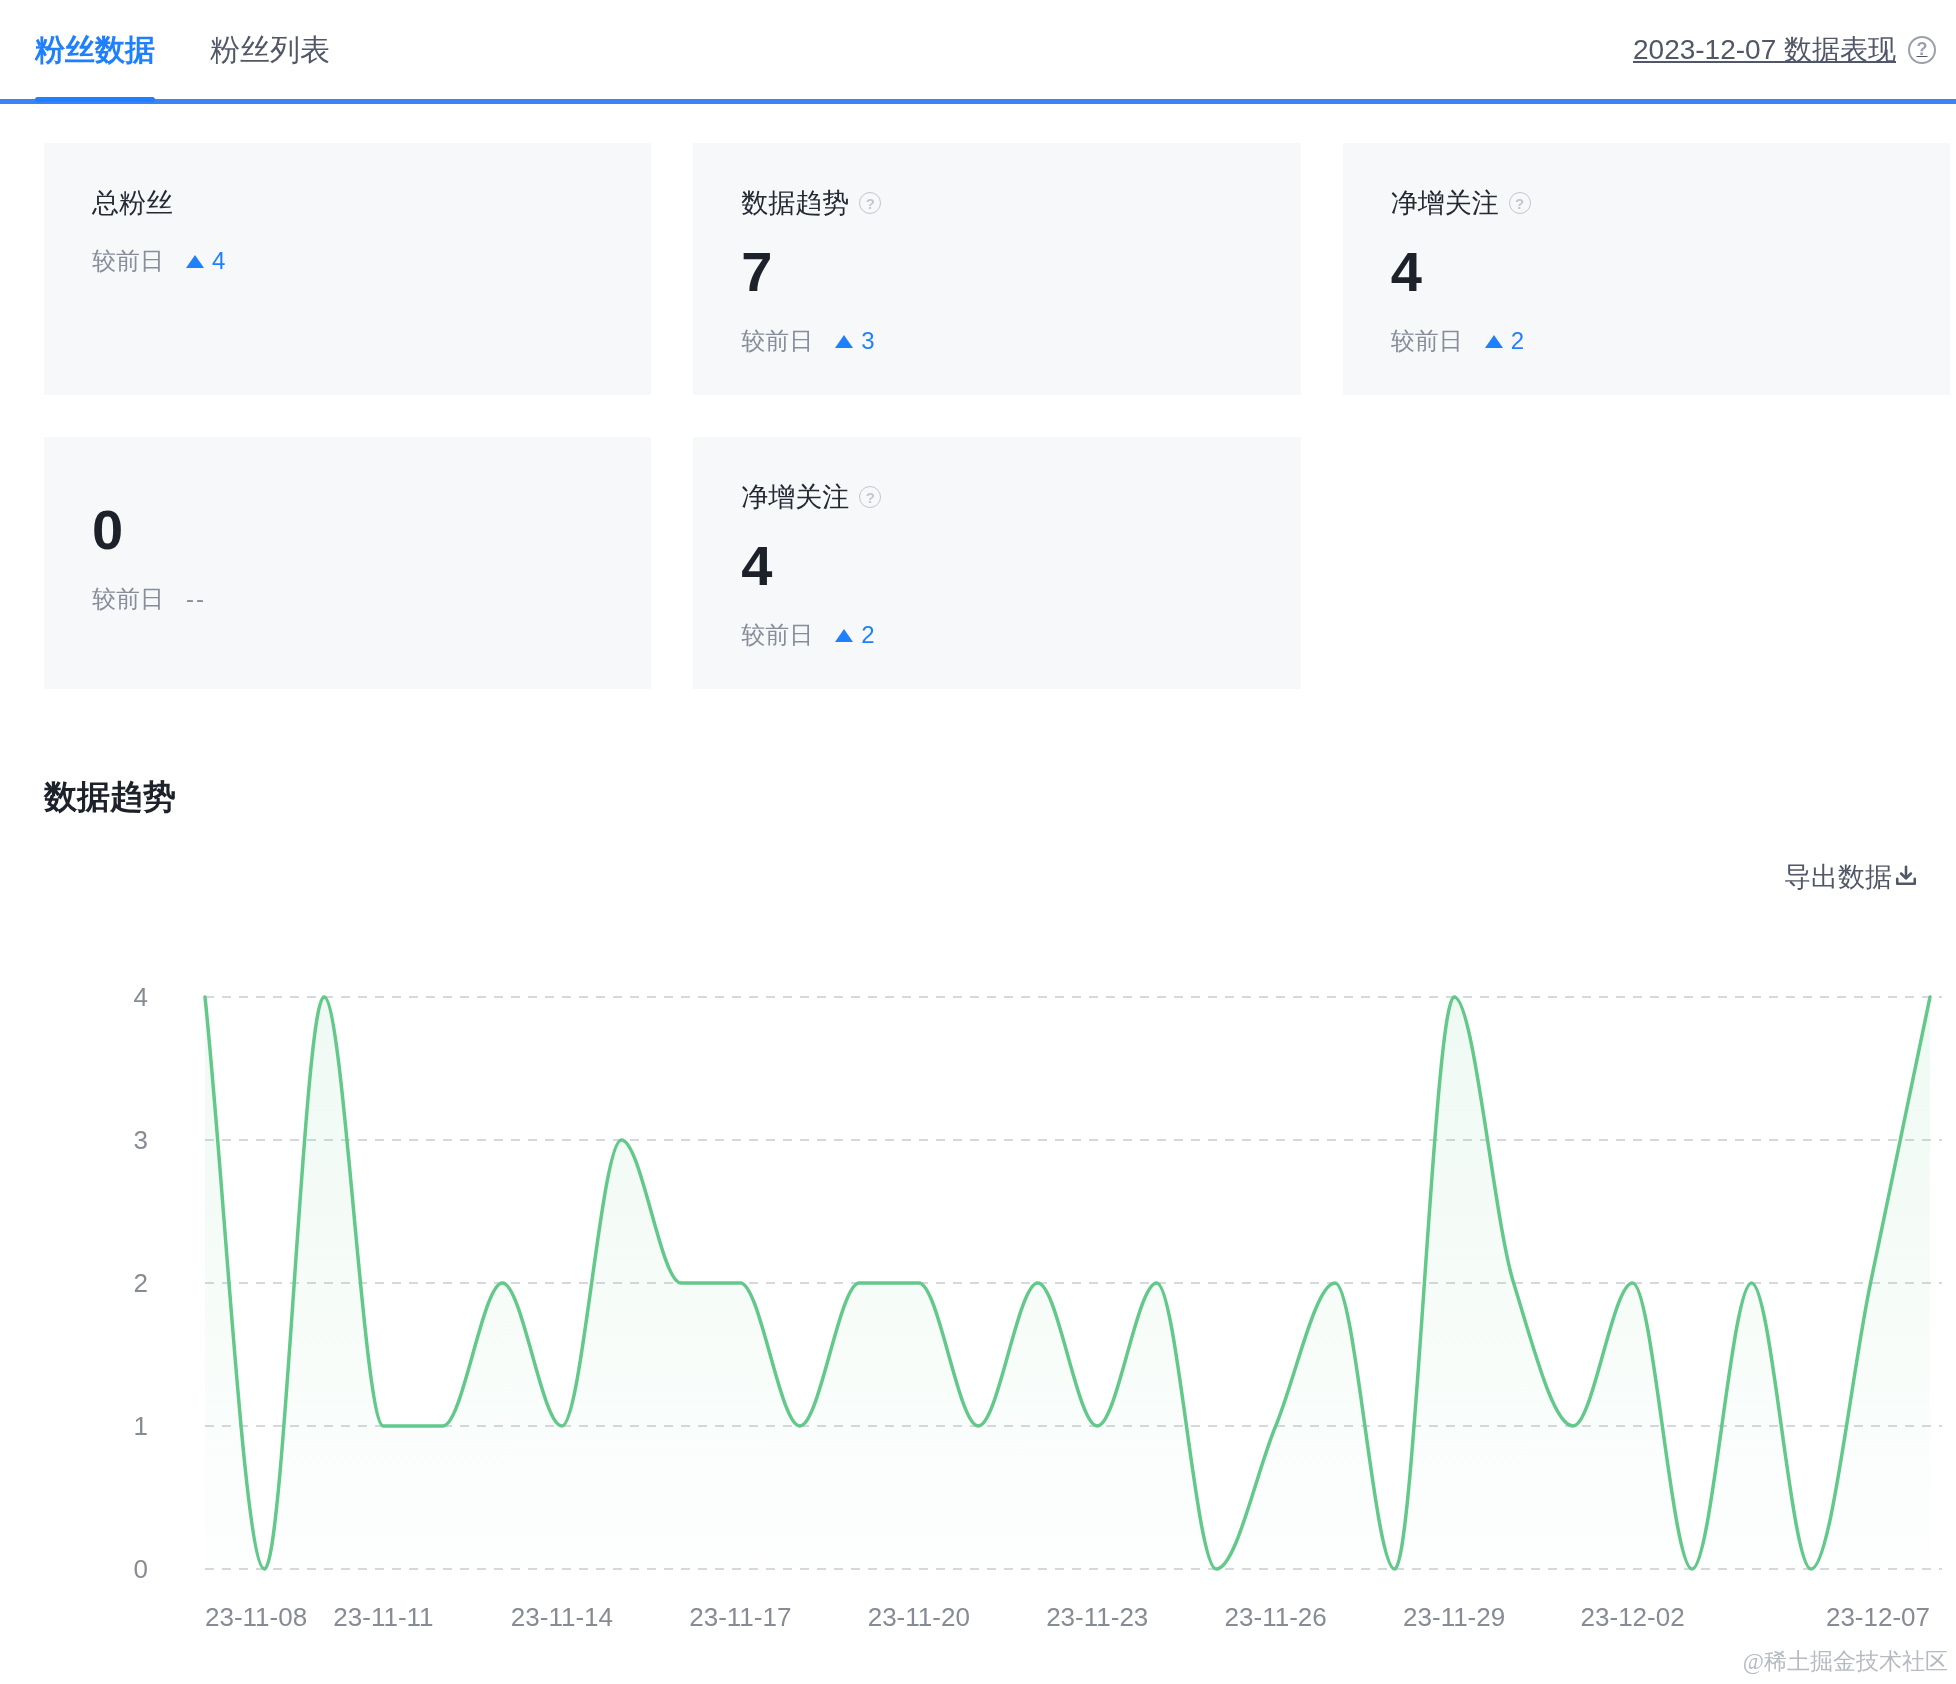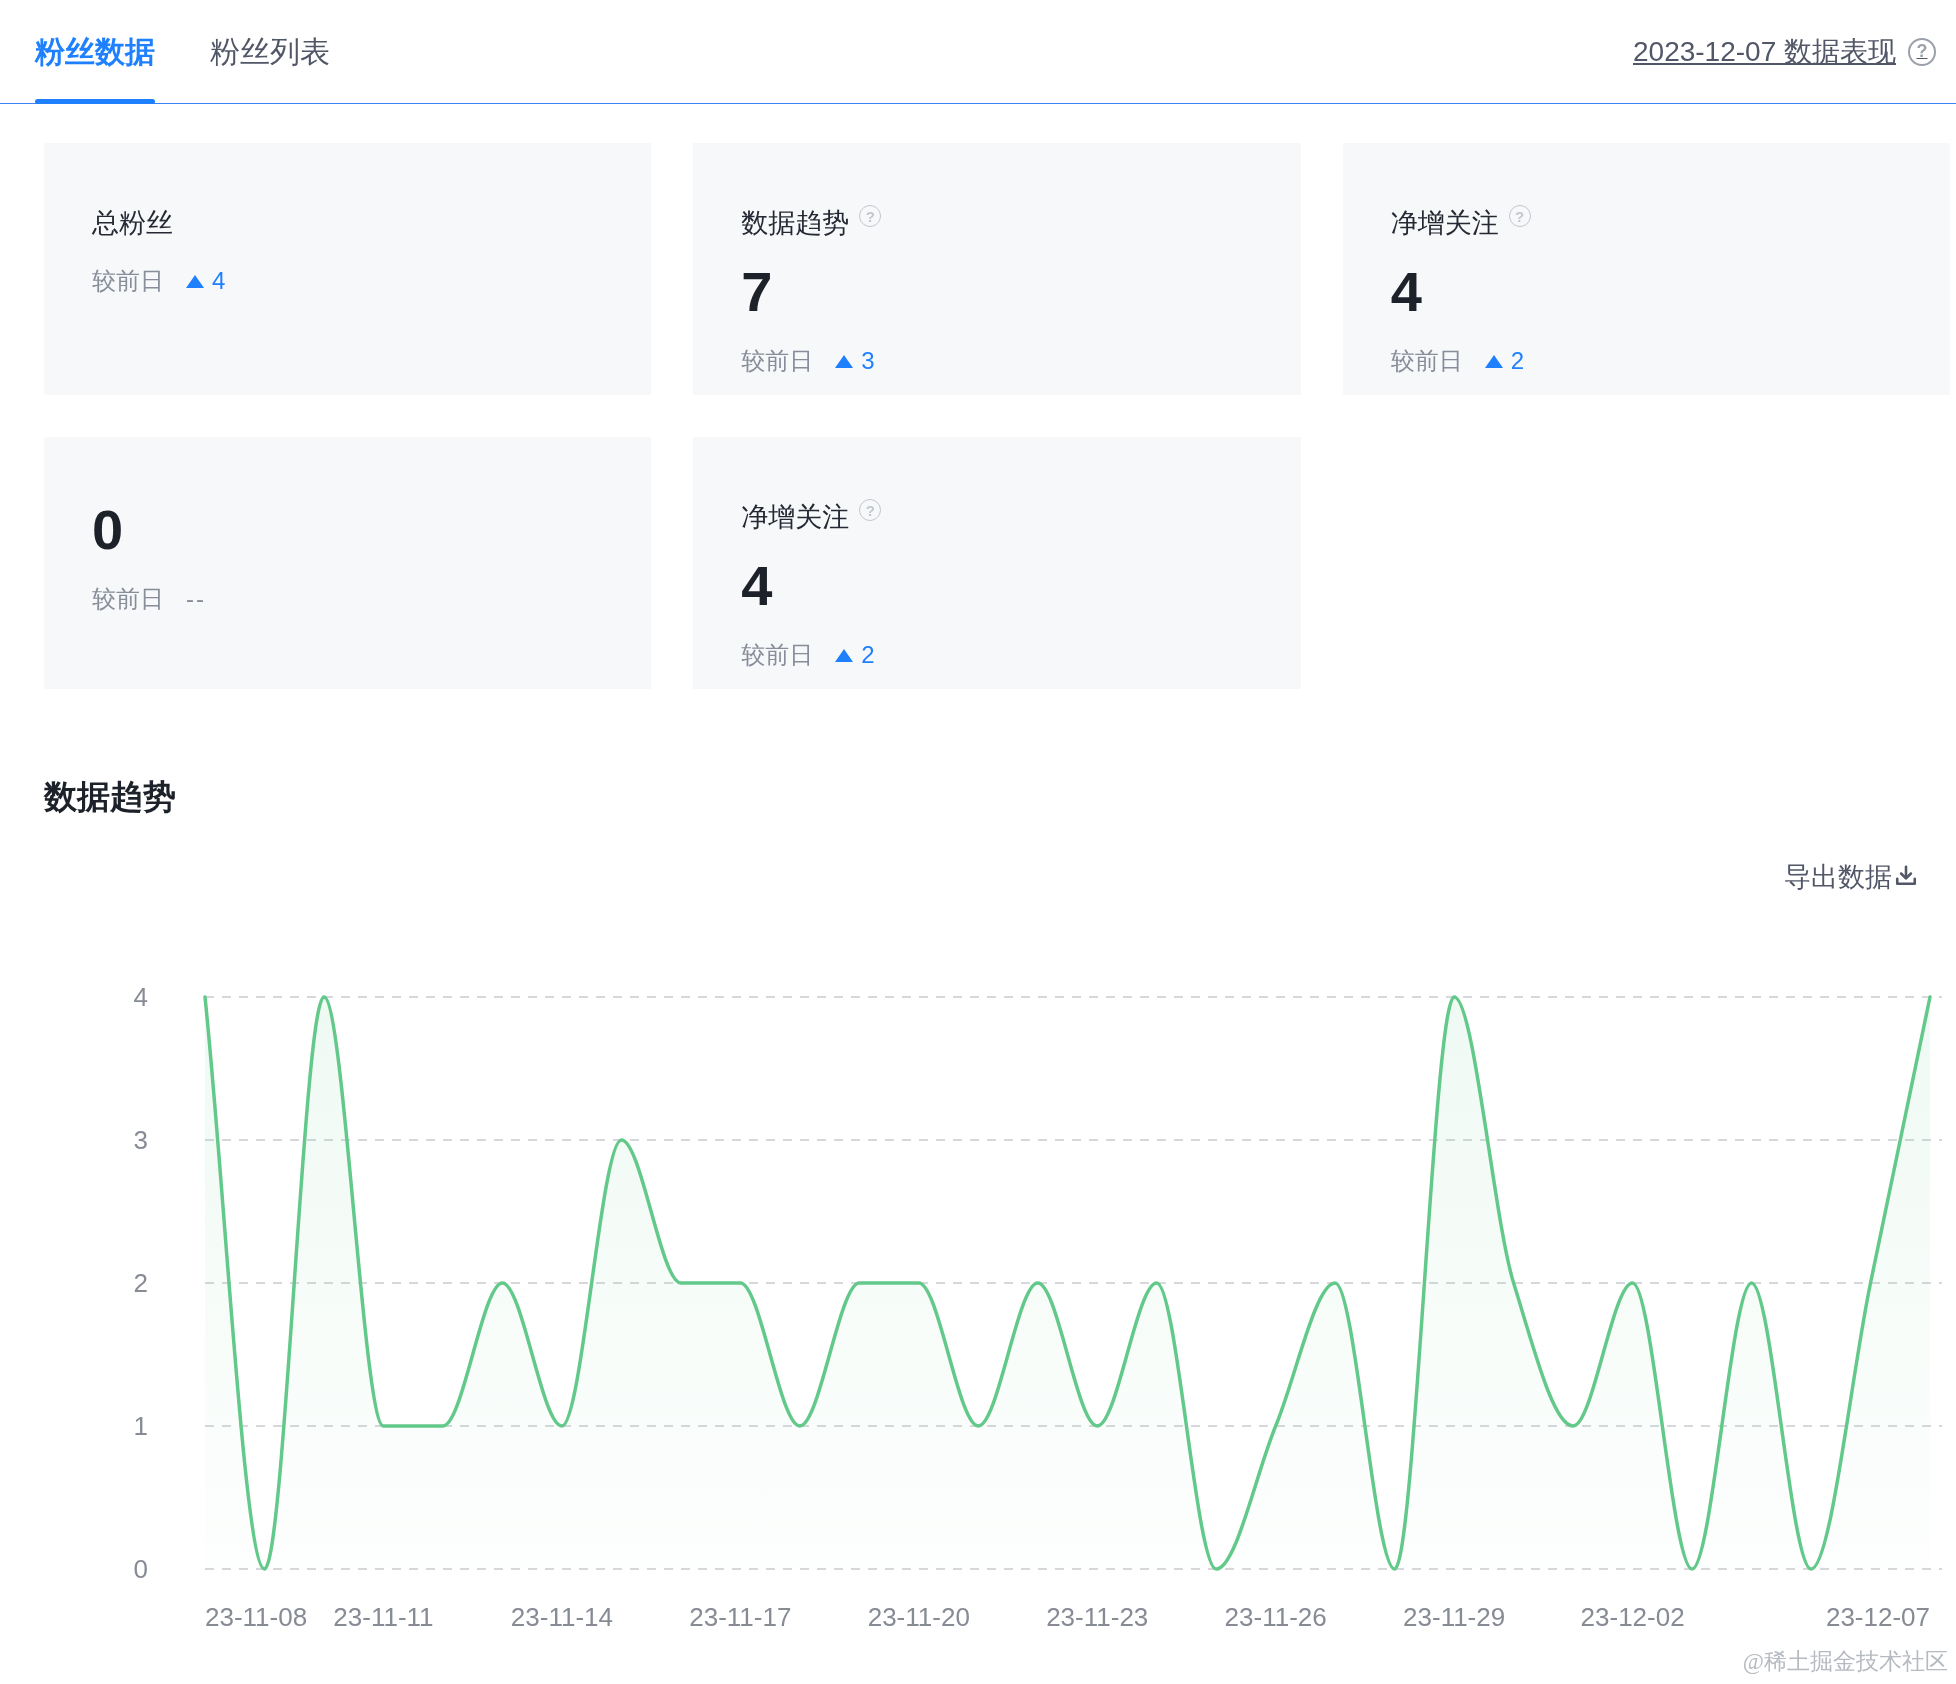--- a/index.html
+++ b/index.html
@@ -1,37 +1,37 @@
 <!DOCTYPE html>
 <html><head>
 <meta charset="utf-8">
 <style>
   * { box-sizing: border-box; margin: 0; padding: 0; }
   html,body { width: 1956px; height: 1684px; background: #ffffff; overflow: hidden;
     font-family: "Liberation Sans", "DejaVu Sans", sans-serif; color: #1f2329; }
 
   
   .topbar { height: 104px; display: flex; align-items: center;
-    padding: 0 20px 0 35px; border-bottom: 1px solid #3b82f6; position: relative; }
+    padding: 0 20px 0 35px; border-bottom: 5px solid #3b82f6; position: relative; }
   .tab { position: relative; font-size: 30px; color: #515767; height: 104px;
     line-height: 104px; cursor: pointer; margin-right: 55px; }
   .tab.active { color: #1e80ff; font-weight: 700; }
   .tab.active::after { content:""; position:absolute; left:0; right:0; bottom:0;
     height:5px; background:#1e80ff; border-radius:3px; }
   .topbar-right { margin-left: auto; display: flex; align-items: center; gap: 12px;
     font-size: 28px; color: #515767; text-decoration: underline; }
   .help-circle { display:inline-flex; align-items:center; justify-content:center;
     border-radius:50%; border:2px solid #9ba1ab; color:#9ba1ab;
     width:28px; height:28px; font-size:18px; font-weight:700; cursor:pointer; }
 
   
   .cards { margin: 39px 6px 0 44px; display: grid;
     grid-template-columns: repeat(3, 1fr); gap: 42px; }
   .card { background: #f7f8fa; height: 252px; padding: 42px 48px 0; }
-  .card-label-row { display:flex; gap:10px;margin-top:20px; }
+  .card-label-row { display:flex; align-items:center; gap:10px; }
   .card-label { font-size: 27px; color: #252933; }
   .card-help { width:22px; height:22px; border:1.5px solid #c2c7cf; color:#c2c7cf;
     border-radius:50%; display:inline-flex; align-items:center; justify-content:center;
     font-size:15px; font-weight:700; cursor:pointer; }
   .card-value { margin-top: 22px; font-size: 56px; line-height: 58px;
     font-weight: 700; color: #1d2129; letter-spacing: -1px; }
   .card-delta { margin-top: 24px; display:flex; align-items:center;
     font-size: 24px; color: #878d99; }
   .tri-up { width:0; height:0; border-left:9px solid transparent;
     border-right:9px solid transparent; border-bottom:13px solid #1e80ff;

